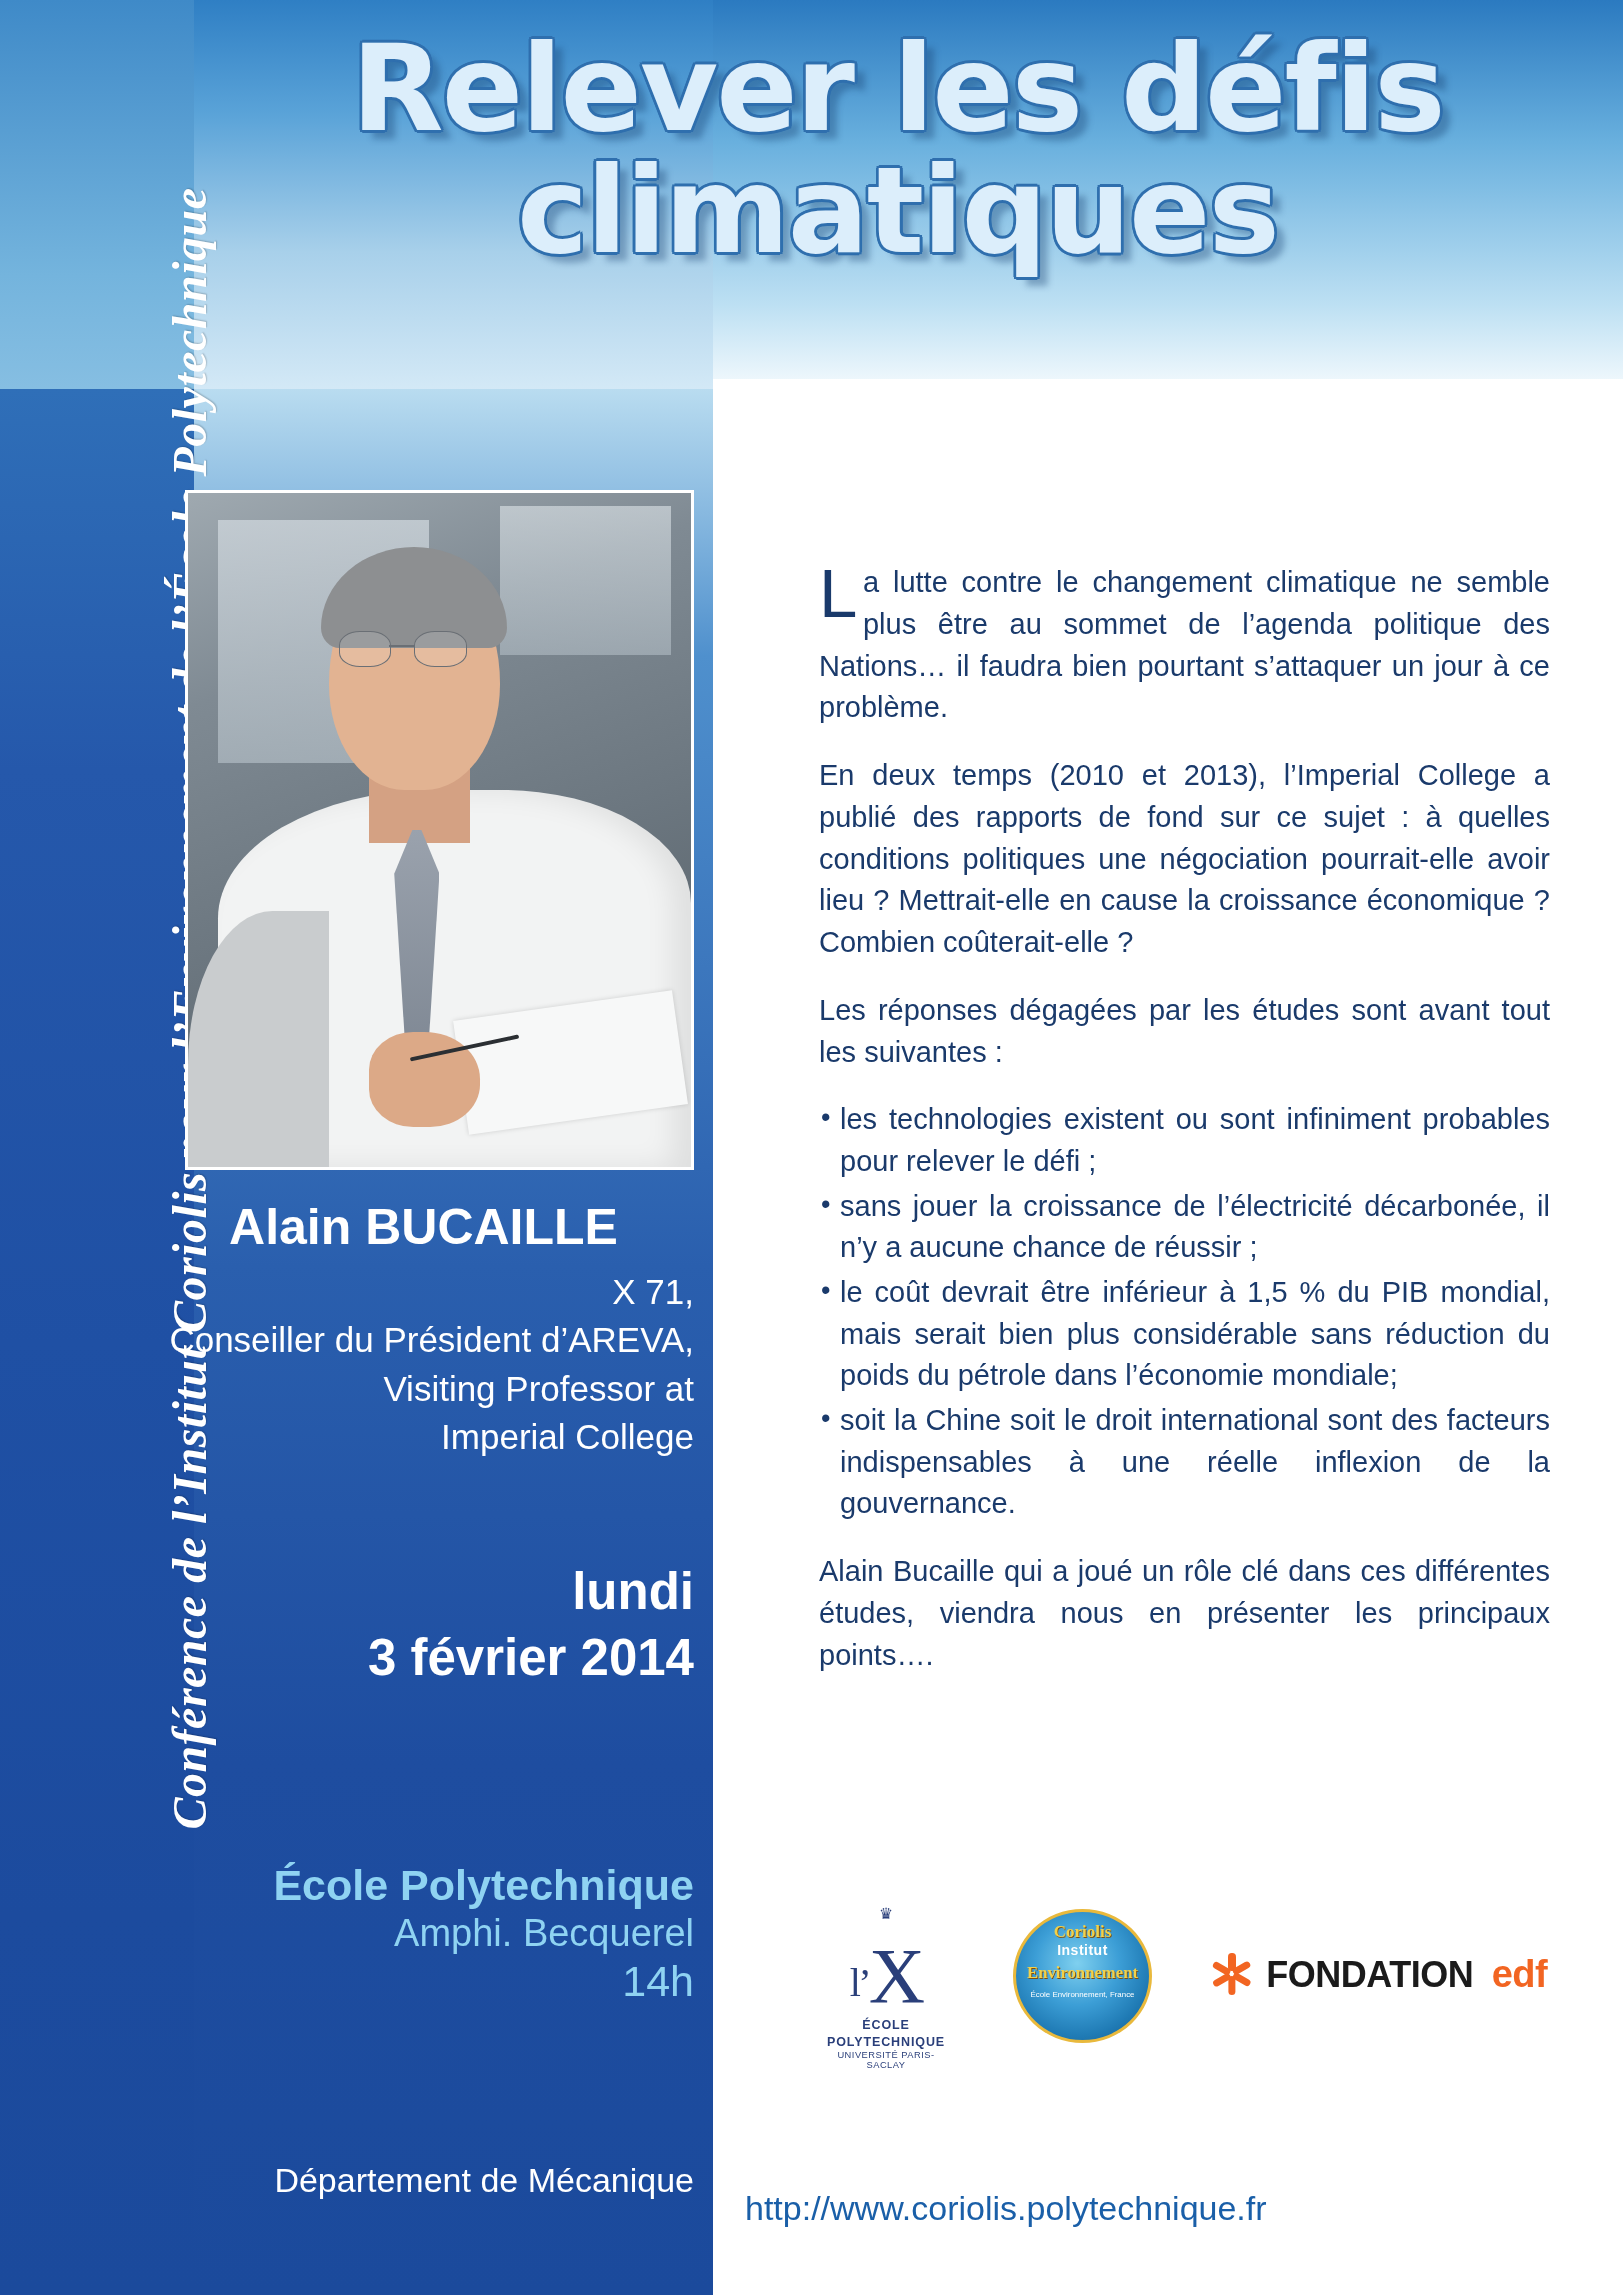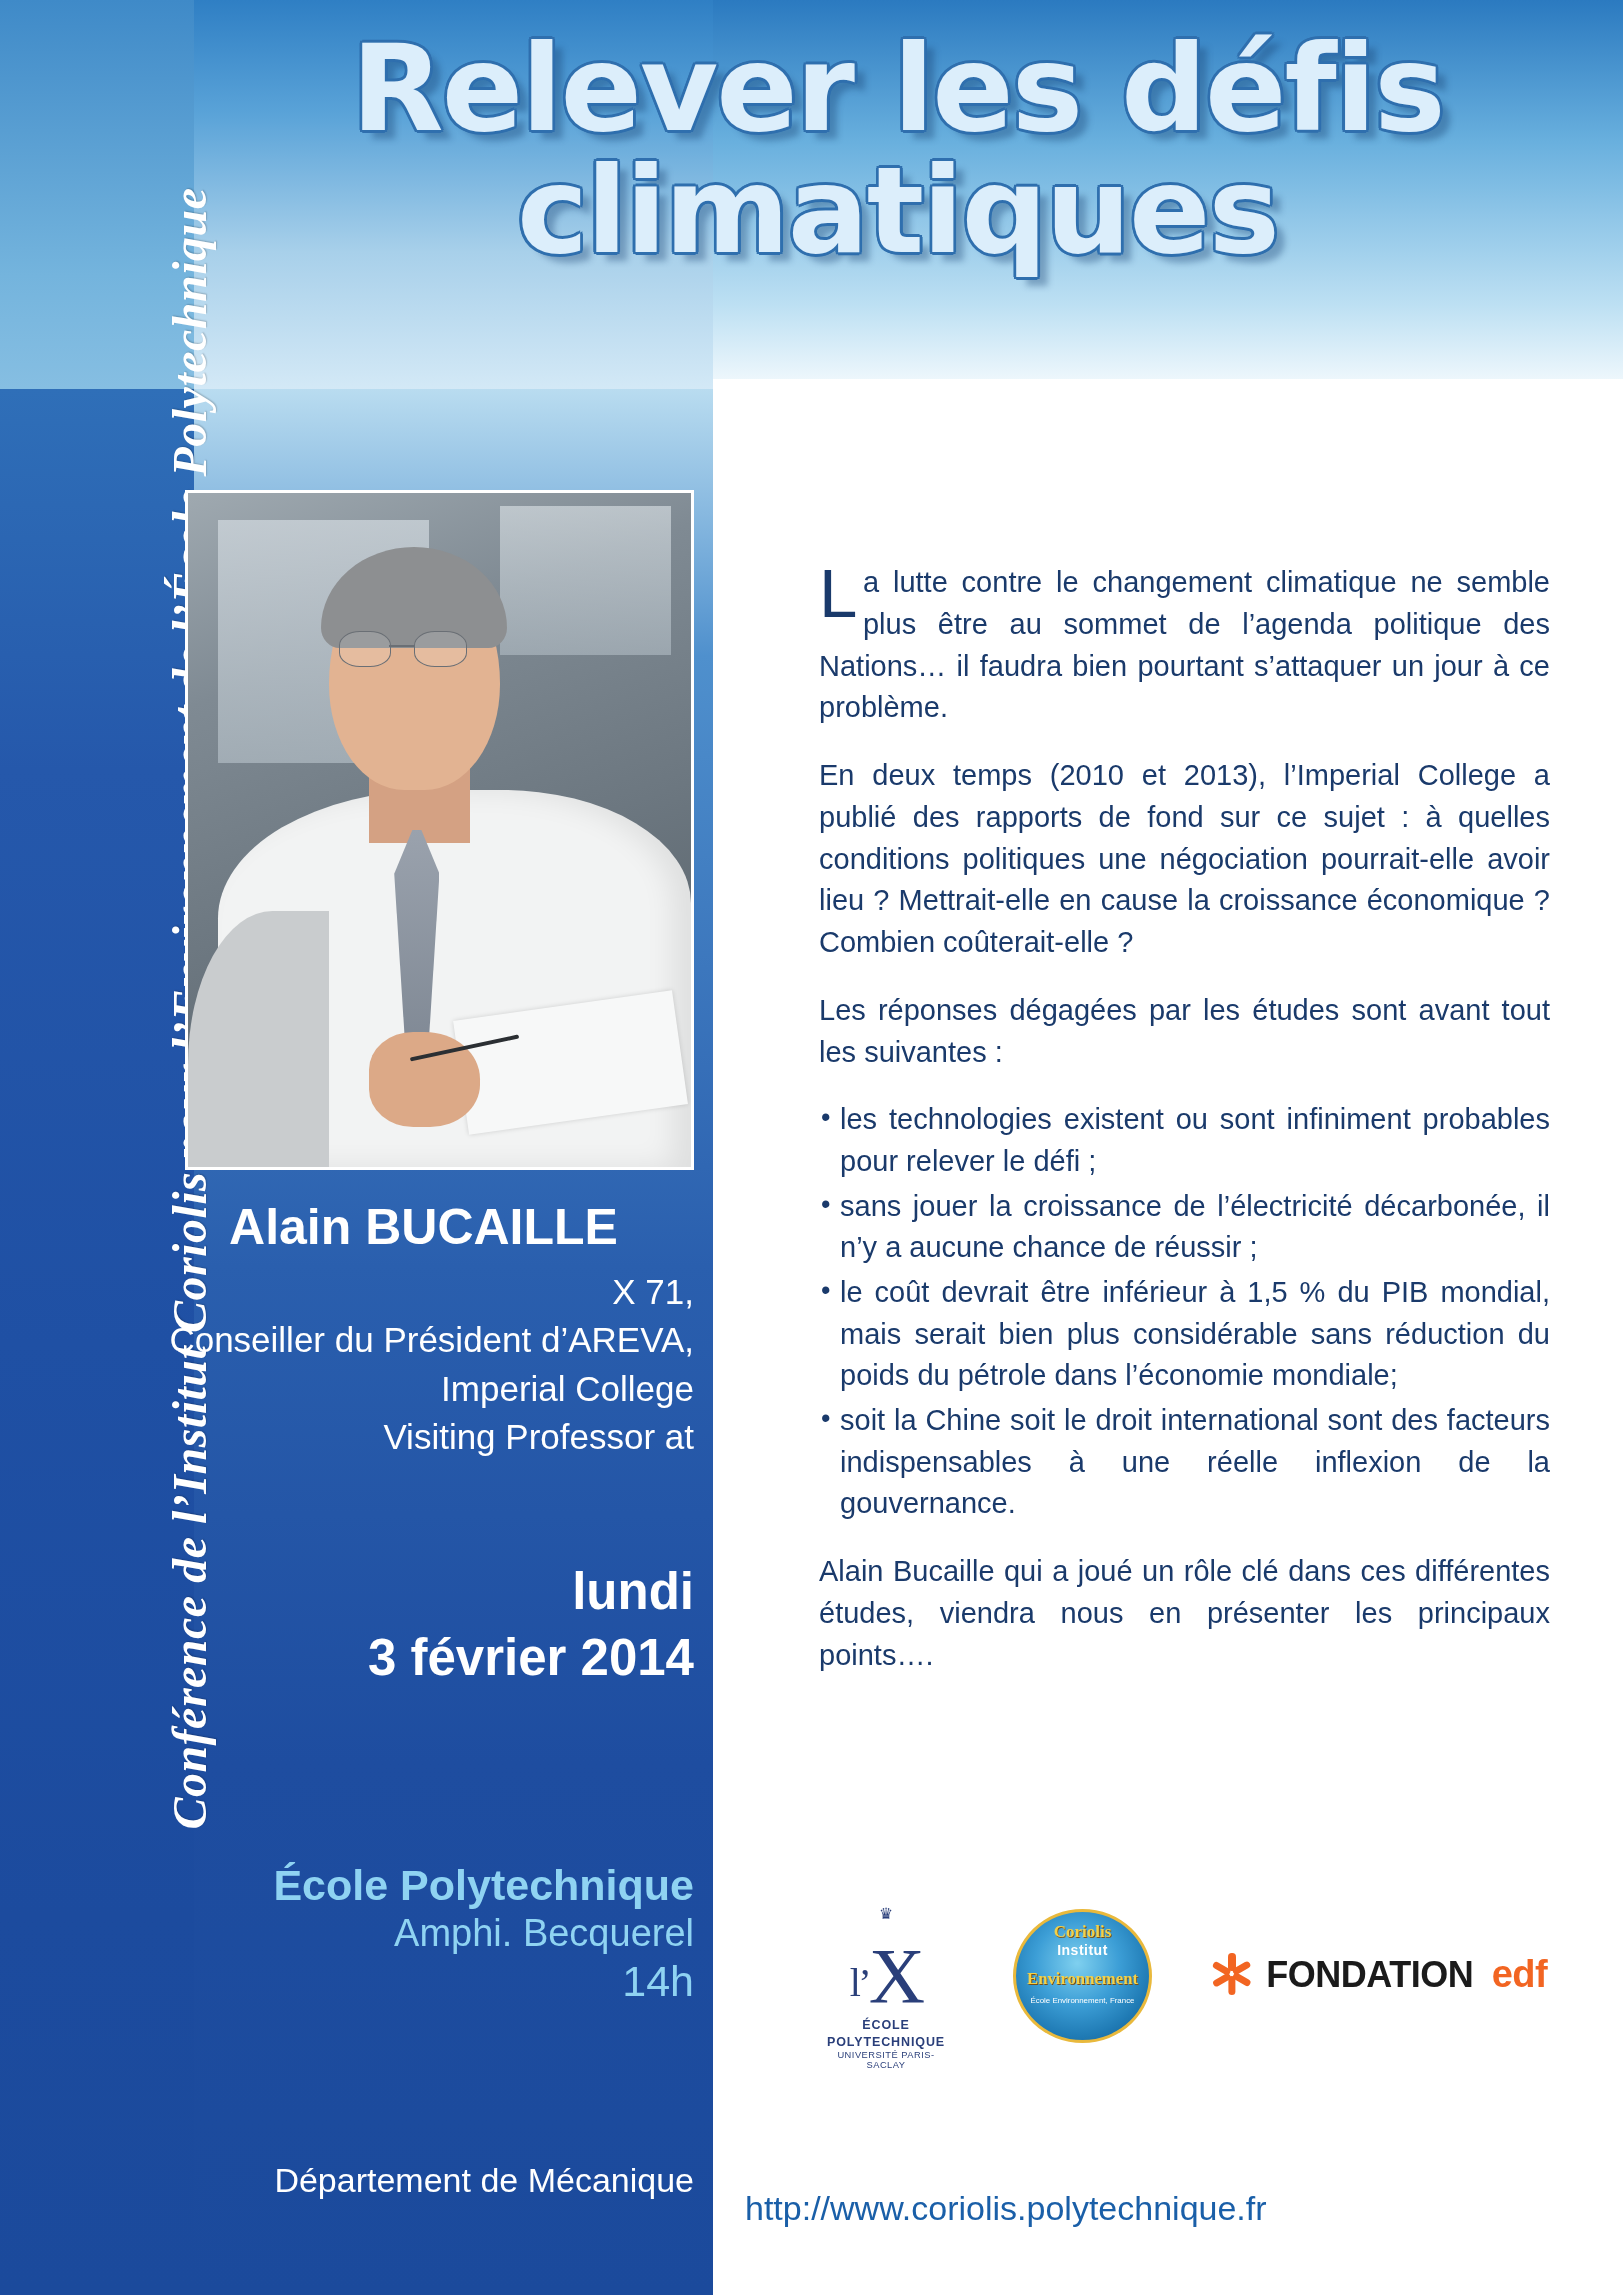--- a/index.html
+++ b/index.html
@@ -376,21 +376,21 @@
   }
   .logo-coriolis .cmid {
     display: block;
     font-size: 14px;
     font-weight: bold;
     color: #ffffff;
     letter-spacing: 0.5px;
   }
   .logo-coriolis .cbot {
     display: block;
-    margin-top: 11px;
+    margin-top: 5px;
     font-size: 16.7px;
     font-weight: bold;
     color: #f2d14a;
     font-family: "Liberation Serif", serif;
     text-shadow: 0.9px 0.9px 0 #7a4f12;
   }
   .logo-coriolis .cfoot {
     display: block;
     font-size: 7.9px;
     color: #ffffff;
@@ -475,22 +475,22 @@
     <div class="ph-tie"></div>
     <div class="ph-paper"></div>
     <div class="ph-hand"></div>
     <div class="ph-pen"></div>
   </div>
 
   <div class="speaker-name">Alain BUCAILLE</div>
   <div class="speaker-aff">
     <div>X 71,</div>
     <div>Conseiller du Président d’AREVA,</div>
+    <div>Visiting Professor at</div>
     <div>Imperial College</div>
-    <div>Visiting Professor at</div>
   </div>
 
   <div class="date-block">
     <div>lundi</div>
     <div>3 février 2014</div>
   </div>
 
   <div class="venue">
     <div>École Polytechnique</div>
     <div class="sub">Amphi. Becquerel</div>

